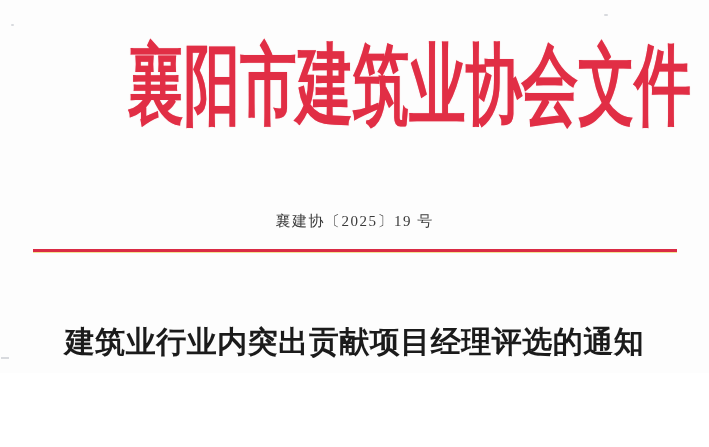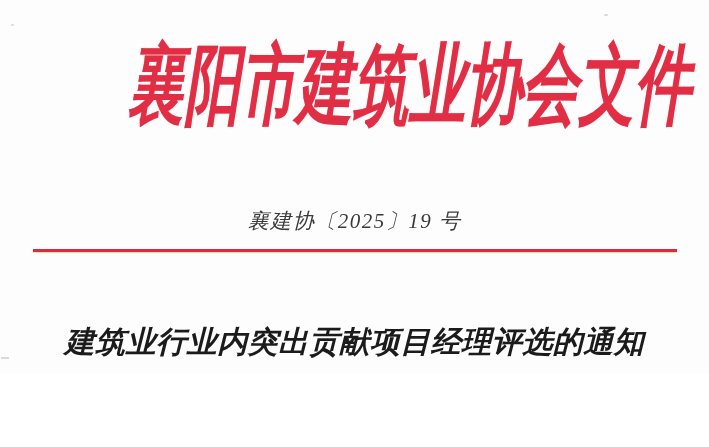--- a/index.html
+++ b/index.html
@@ -7,21 +7,20 @@
     padding: 0;
     background: #ffffff;
   }
   .page {
     position: relative;
     width: 709px;
     height: 373px;
     background: #fdfdfd;
     overflow: hidden;
     font-family: "Liberation Serif", "DejaVu Serif", serif;
-    font-style: italic;
   }
 
   
   .red-title {
     position: absolute;
     top: 40px;
     left: 0;
     width: 100%;
     margin: 0;
     text-align: center;
@@ -38,21 +37,21 @@
   }
 
   
   .doc-number {
     position: absolute;
     top: 208px;
     left: 0;
     width: 100%;
     text-align: center;
     font-family: "Liberation Serif", "DejaVu Serif", serif;
-    font-size: 21px;
+    font-size: 15px;
     line-height: 26px;
     color: #3a3a3a;
     letter-spacing: 1.5px;
     white-space: nowrap;
   }
 
   
   .red-divider {
     position: absolute;
     top: 249px;

